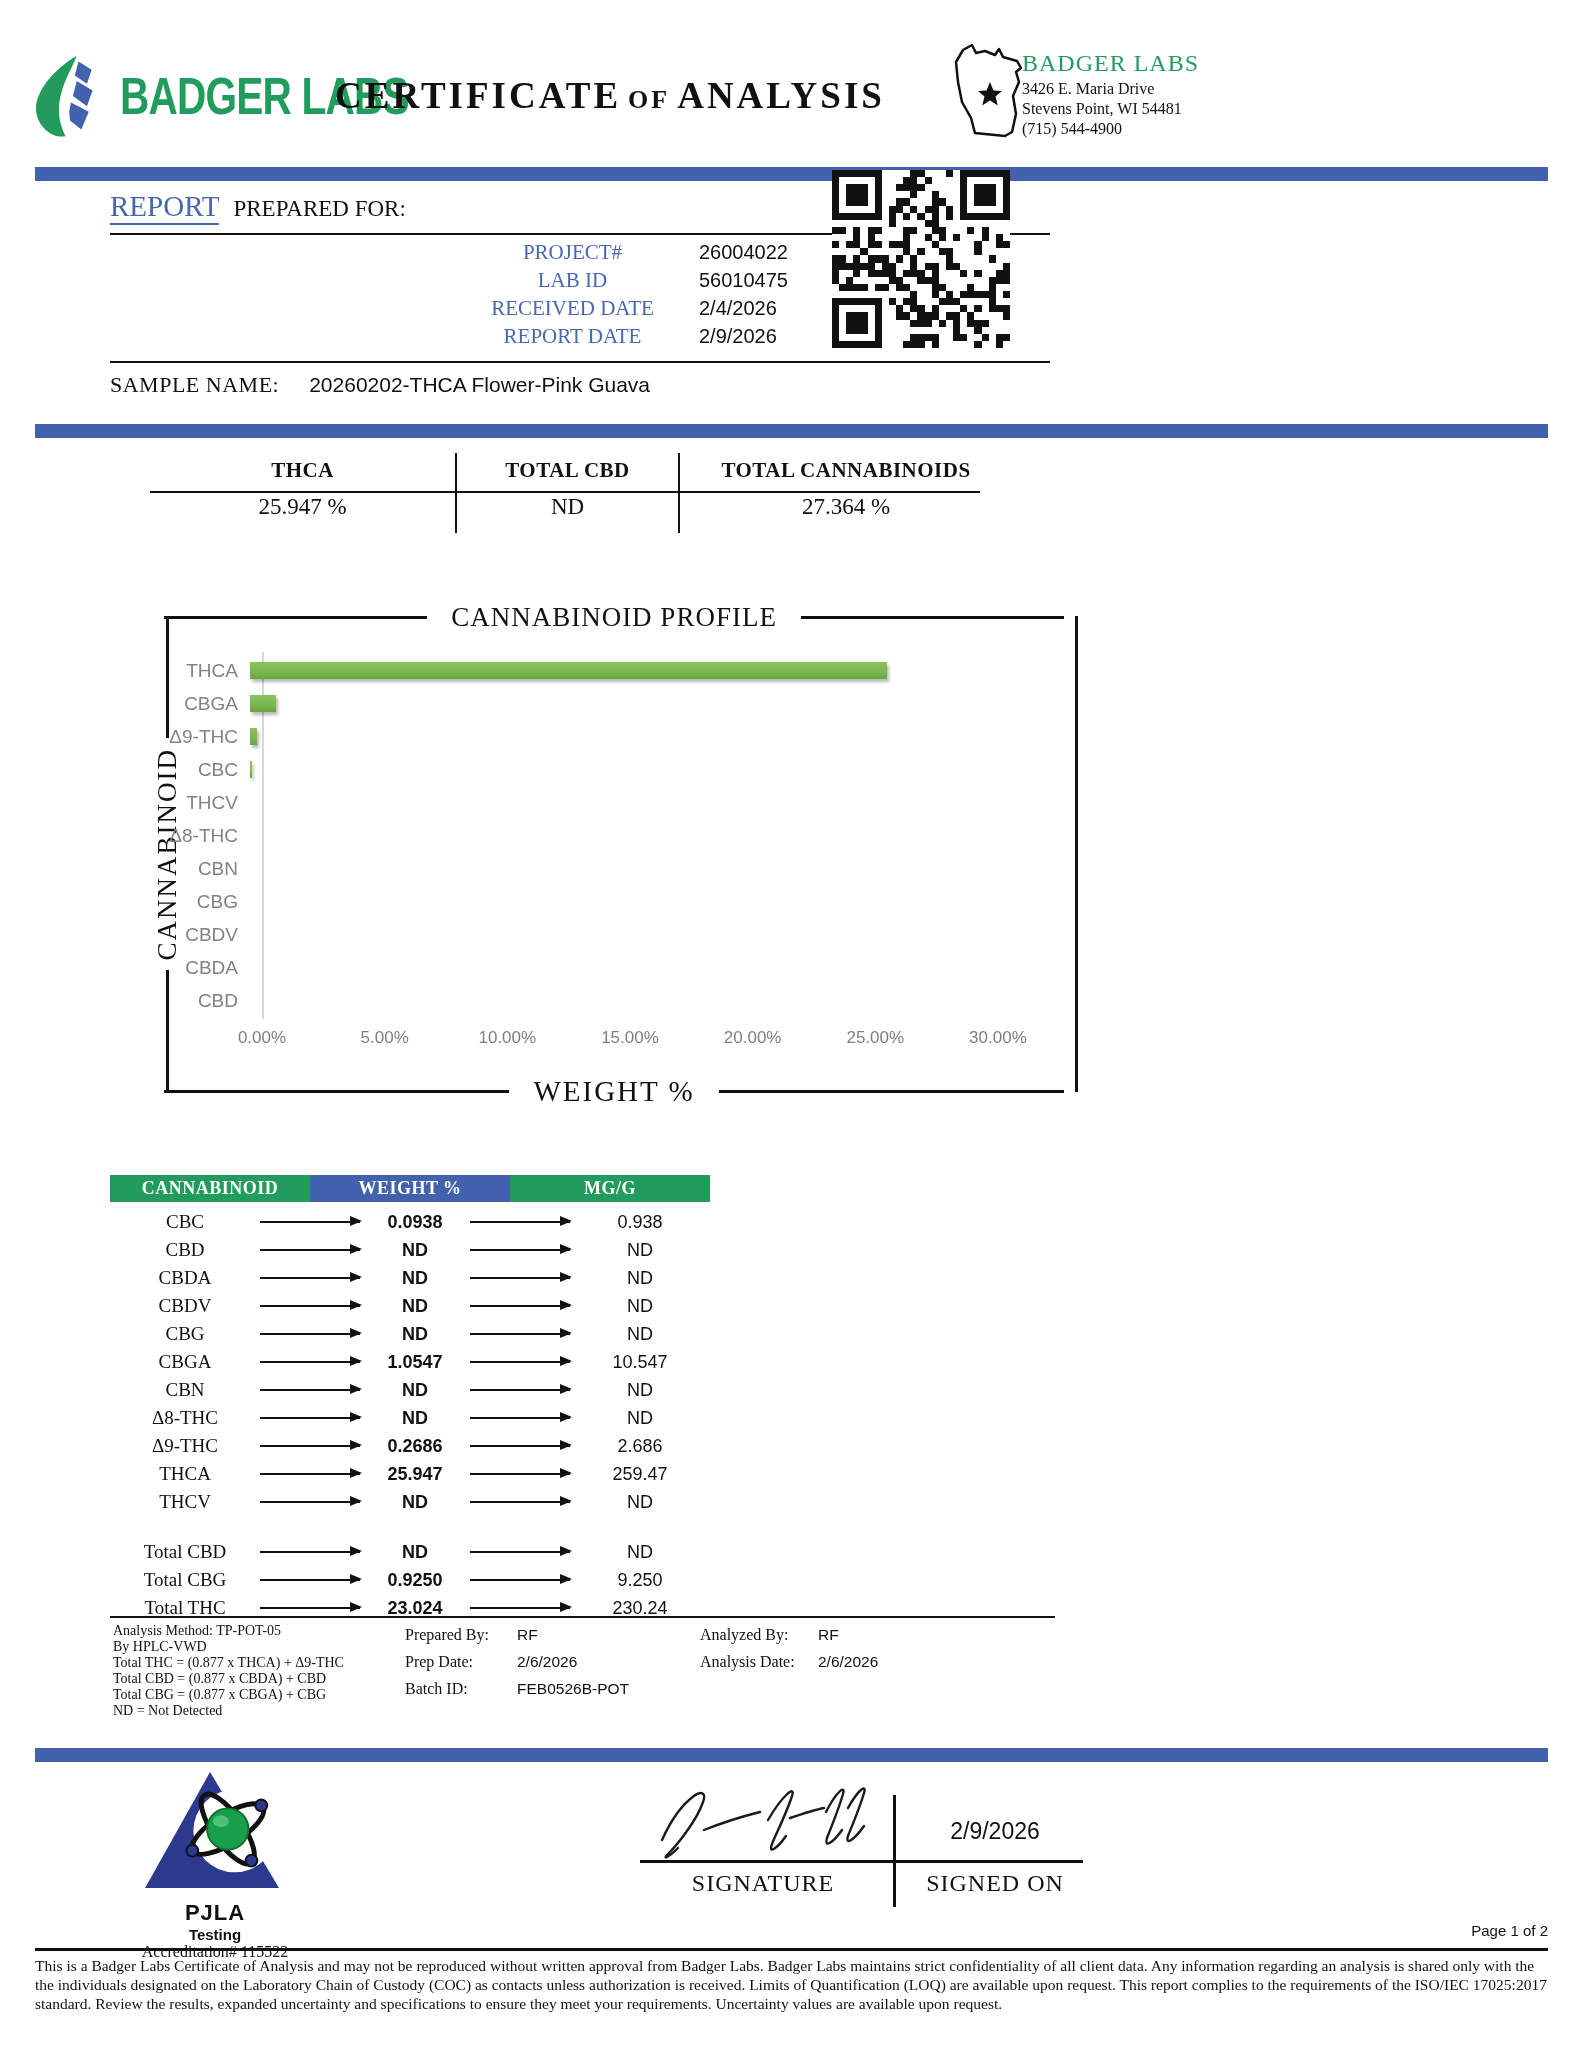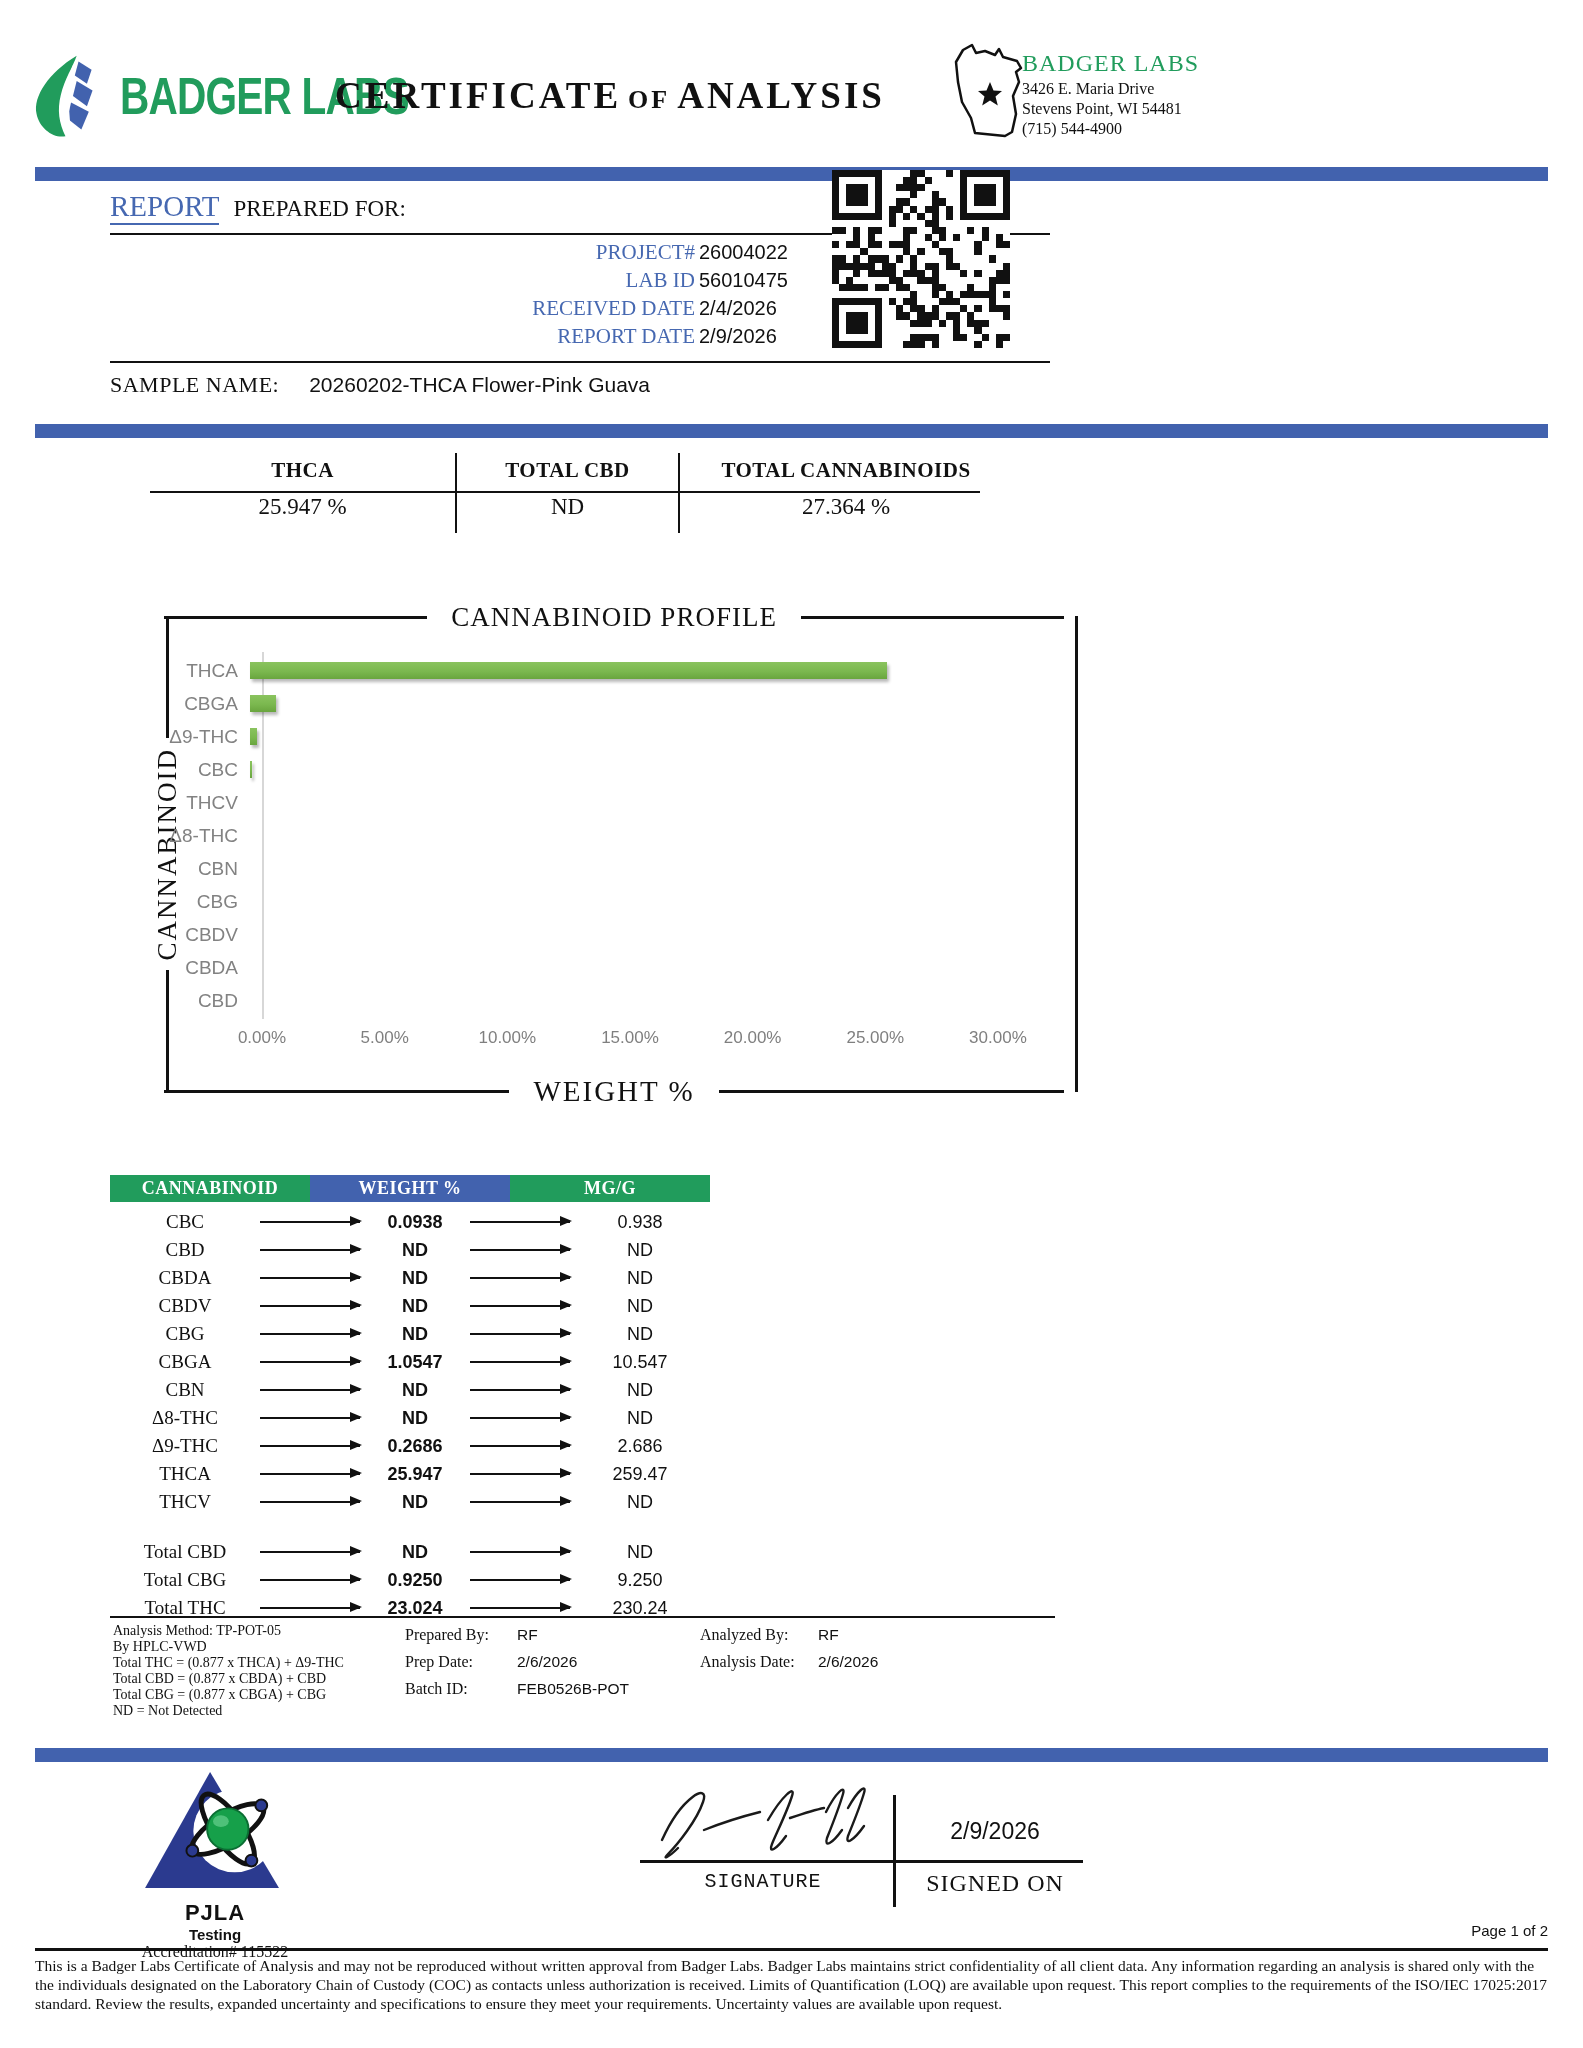--- a/index.html
+++ b/index.html
@@ -29,21 +29,21 @@
   
   .report-heading { position:absolute; left:110px; top:190px; white-space:nowrap; }
   .rh-report { color:#4668b1; font-size:29px; border-bottom:2px solid #4668b1; padding-bottom:1px; }
   .rh-rest { font-size:23px; margin-left:10px; }
   .heading-line { position:absolute; left:110px; top:233px; width:940px; height:2px; background:#111; }
   .client { position:absolute; left:115px; top:241px; }
   .client-name { font-weight:bold; font-size:27px; letter-spacing:1px; margin-bottom:6px; }
   .client-line { font-family:"Liberation Sans",sans-serif; font-size:21px; line-height:31px; }
   .fields { position:absolute; left:450px; top:240px; width:345px; }
   .field-row { display:flex; height:28px; align-items:baseline; }
-  .field-label { width:245px; text-align:right; color:#4668b1; font-size:21px; }
+  .field-label { width:245px; text-align:center; color:#4668b1; font-size:21px; }
   .field-value { margin-left:4px; font-family:"Liberation Sans",sans-serif; font-size:20px; color:#111; }
   .qr { position:absolute; left:832px; top:170px; width:178px; height:178px; }
   .sample-line { position:absolute; left:110px; top:361px; width:940px; height:2px; background:#111; }
   .sample { position:absolute; left:110px; top:372px; white-space:nowrap; }
   .sample-label { font-size:22px; letter-spacing:.5px; }
   .sample-value { font-family:"Liberation Sans",sans-serif; font-size:21px; margin-left:26px; }
 
   
   .summary { position:absolute; left:150px; top:453px; width:830px; height:80px; display:flex; }
   .sum-cell { height:100%; text-align:center; }
@@ -108,21 +108,21 @@
   .pjla-sub { font-family:"Liberation Sans",sans-serif; font-weight:bold; font-size:15px; }
   .pjla-accred { font-size:16px; }
   .approved { position:absolute; left:355px; top:1793px; width:270px; text-align:center; }
   .app-label { font-size:24px; letter-spacing:.5px; }
   .app-line { height:3px; background:#111; width:245px; margin:3px auto; }
   .app-name { color:#219c5c; font-size:30px; letter-spacing:2px; padding:2px 0; }
   .app-title { font-size:24px; letter-spacing:.5px; margin-top:2px; }
   .sig-svg { position:absolute; left:648px; top:1778px; width:230px; height:82px; }
   .sig-hline { position:absolute; left:640px; top:1860px; width:443px; height:3px; background:#111; }
   .sig-vline { position:absolute; left:893px; top:1795px; width:3px; height:112px; background:#111; }
-  .sig-label { position:absolute; left:648px; top:1870px; width:230px; text-align:center; font-size:20px; letter-spacing:1px;font-family:Liberation Mono, monospace; }
+  .sig-label { position:absolute; left:648px; top:1870px; width:230px; text-align:center; font-size:24px; letter-spacing:1px; }
   .signed-date { position:absolute; left:905px; top:1818px; width:180px; text-align:center; font-family:"Liberation Sans",sans-serif; font-size:23px; }
   .signed-label { position:absolute; left:905px; top:1870px; width:180px; text-align:center; font-size:24px; letter-spacing:1px; }
   .page-num { position:absolute; left:1330px; top:1922px; width:218px; text-align:right; font-family:"Liberation Sans",sans-serif; font-size:15px; }
   .footer-line { position:absolute; left:35px; top:1948px; width:1513px; height:3px; background:#111; }
   .footer-text { position:absolute; left:35px; top:1956px; width:1513px; font-size:15.5px; line-height:19px; }
 </style>
 </head>
 <body>
 
 <div class="page">

